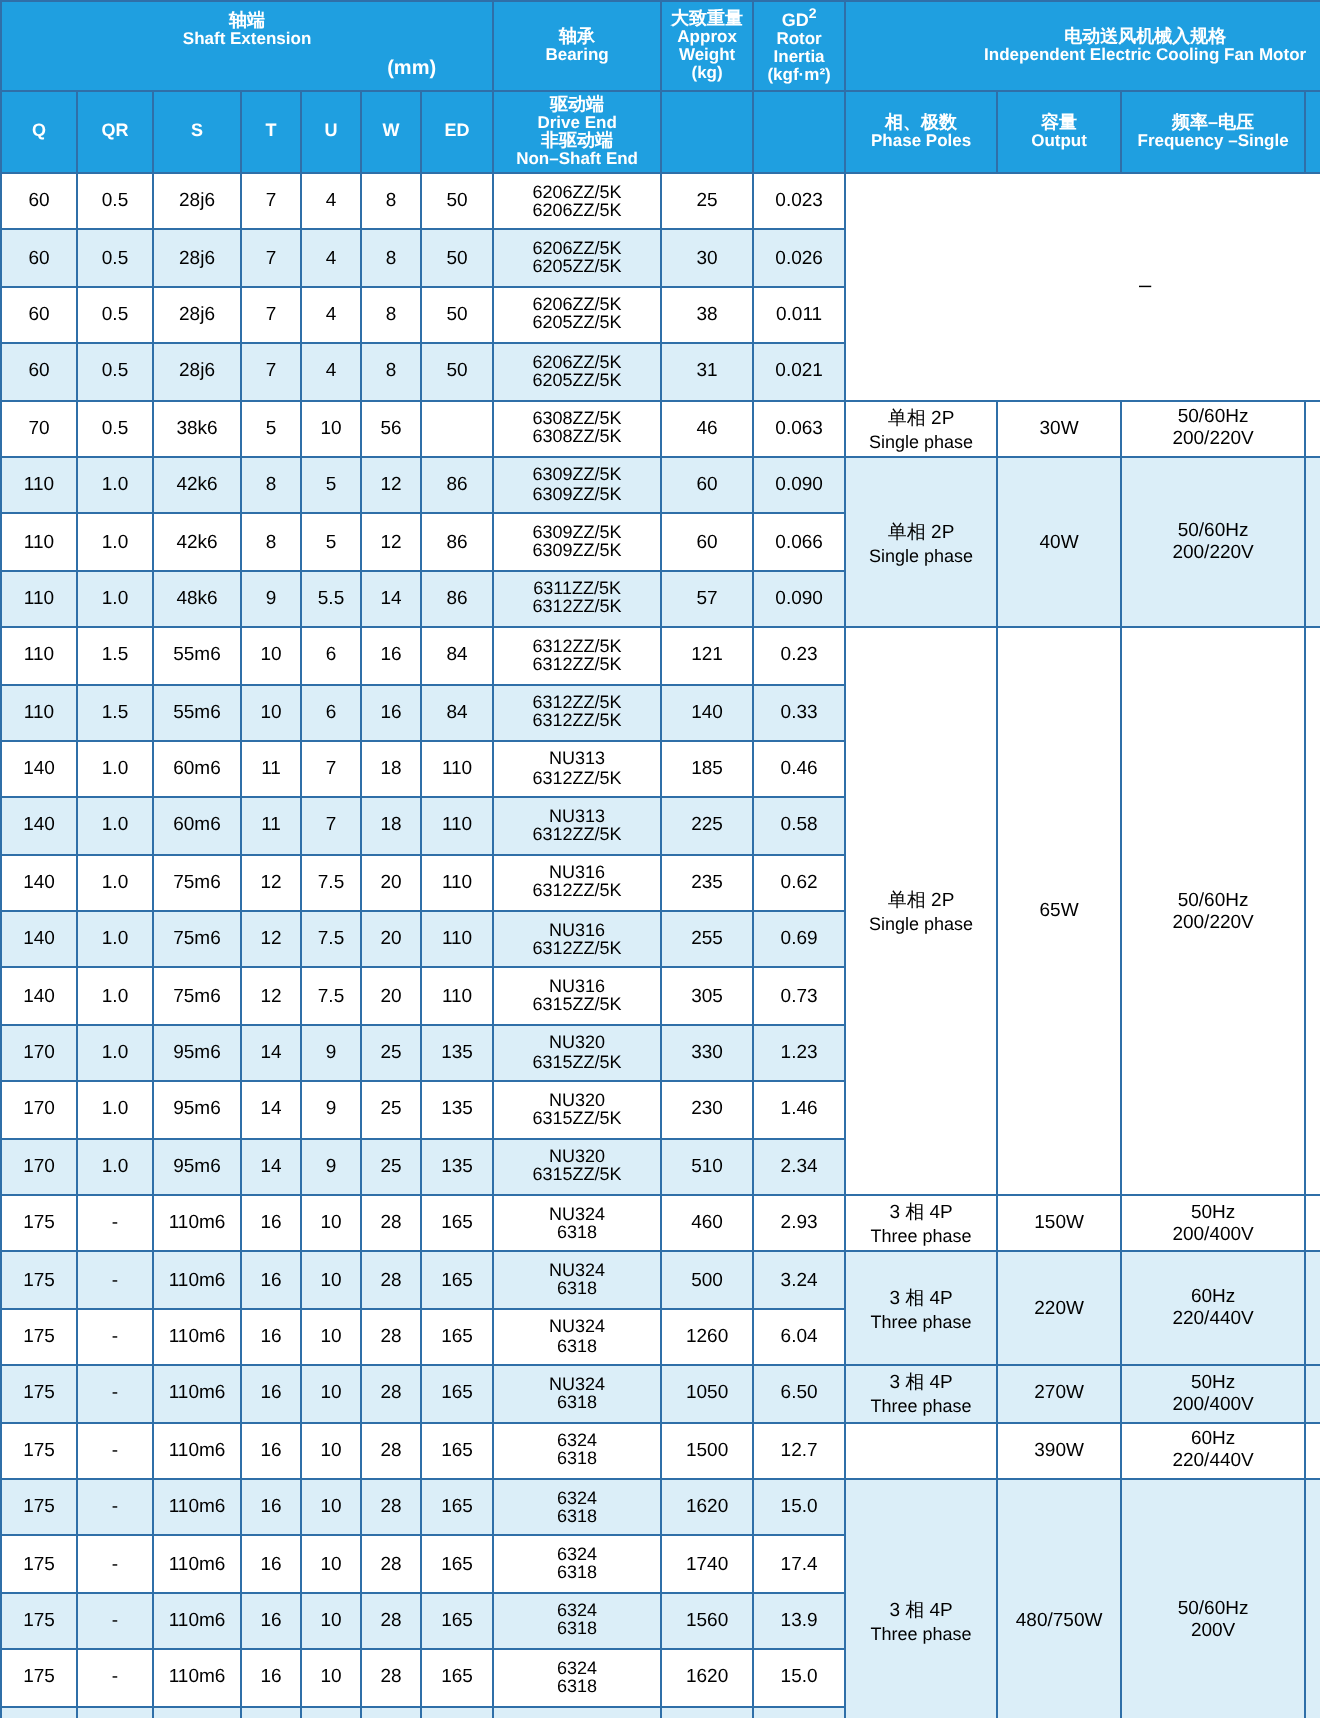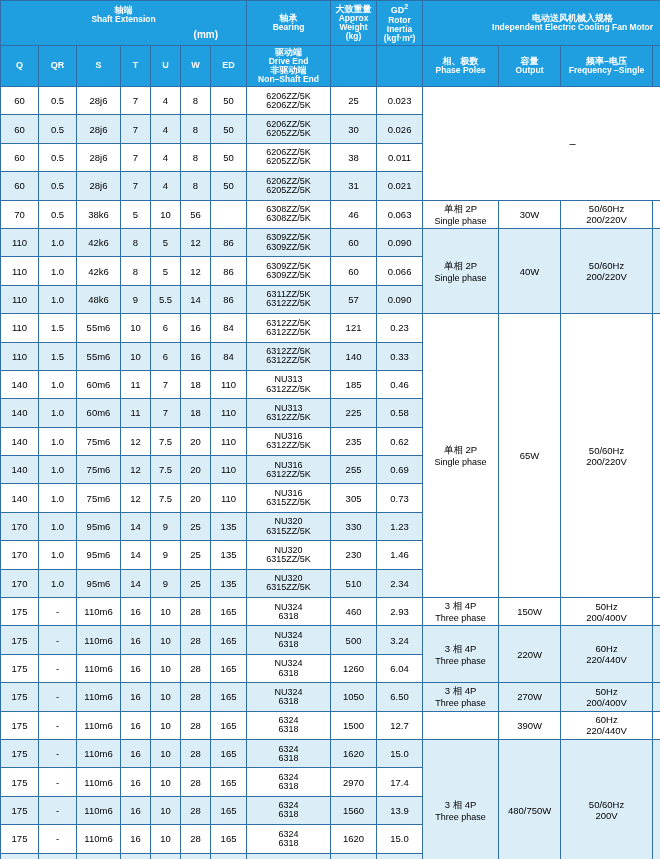--- a/index.html
+++ b/index.html
@@ -548,21 +548,21 @@
           <td>-</td>
           <td>110m6</td>
           <td>16</td>
           <td>10</td>
           <td>28</td>
           <td>165</td>
           <td class="bear">
             <span>6324</span>
             <span>6318</span>
           </td>
-          <td>2970</td>
+          <td>1740</td>
           <td>17.4</td>
         </tr>
         <tr class="alt">
           <td>175</td>
           <td>-</td>
           <td>110m6</td>
           <td>16</td>
           <td>10</td>
           <td>28</td>
           <td>165</td>

